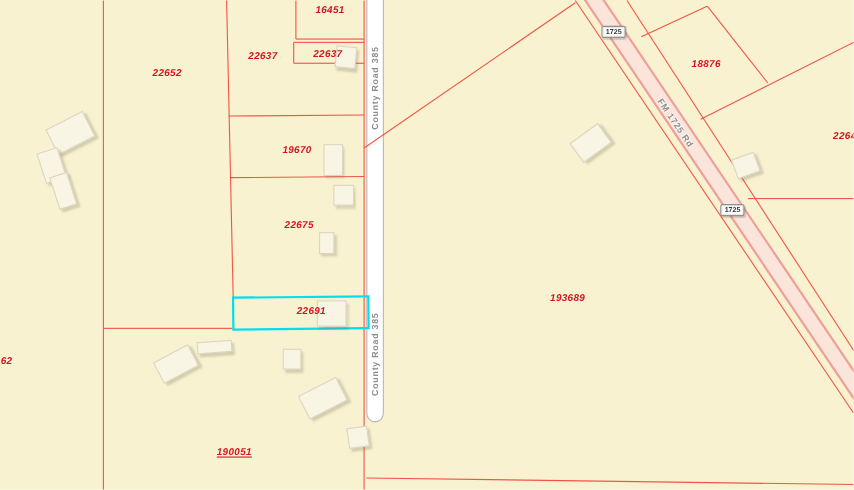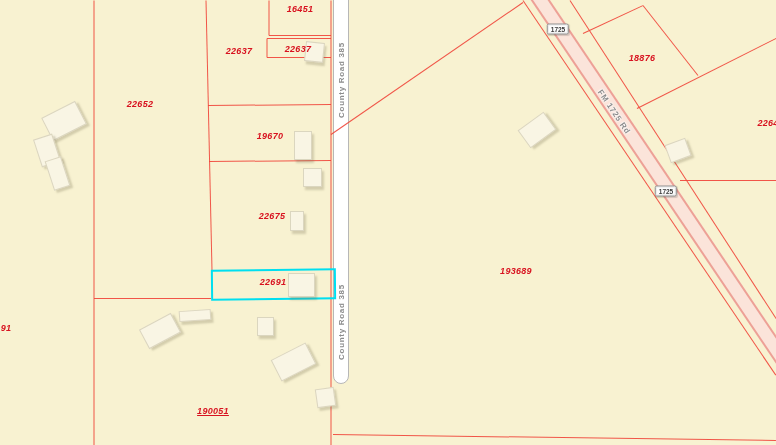--- a/index.html
+++ b/index.html
@@ -118,26 +118,26 @@
 
   <div class="layer" id="roadtext-layer">
       <div class="road-label" style="left: 341px; top: 80px; transform: translate(-50%, -50%) rotate(-90deg);">County Road 385</div>
       <div class="road-label" style="left: 341px; top: 322px; transform: translate(-50%, -50%) rotate(-90deg);">County Road 385</div>
       <div class="road-label" style="left: 614px; top: 112px; transform: translate(-50%, -50%) rotate(56deg);">FM 1725 Rd</div>
       <div class="shield" style="left: 558px; top: 29px; transform: translate(-50%, -50%);">1725</div>
       <div class="shield" style="left: 666px; top: 191px; transform: translate(-50%, -50%);">1725</div>
     </div>
 
   <div class="layer" id="labels-layer">
-      <div class="parcel-label" style="left: 140px; top: 66px; margin-top: 38px;">22652</div>
+      <div class="parcel-label" style="left: 152px; top: 66px;">22652</div>
       <div class="parcel-label" style="left: 239px; top: 51px;">22637</div>
       <div class="parcel-label" style="left: 300px; top: 9px;">16451</div>
       <div class="parcel-label" style="left: 298px; top: 49px;">22637</div>
       <div class="parcel-label" style="left: 270px; top: 136px;">19670</div>
-      <div class="parcel-label" style="left: 272px; top: 216px;">22675</div>
-      <div class="parcel-label" style="left: 273px; top: 282px;">22691</div>
+      <div class="parcel-label" style="left: 272px; top: 204px;">22675</div>
+      <div class="parcel-label" style="left: 283px; top: 282px;">22691</div>
       <div class="parcel-label" style="left: 213px; top: 411px; text-decoration: underline;">190051</div>
       <div class="parcel-label" style="left: 516px; top: 271px; font-style: italic;">193689</div>
       <div class="parcel-label" style="left: 642px; top: 58px;">18876</div>
       <div class="parcel-label" style="left: 768px; top: 123px;">2264</div>
-      <div class="parcel-label" style="left: 6px; top: 328px;">91</div>
+      <div class="parcel-label" style="left: 6px; top: 328px;">62</div>
     </div>
 </div>
 
 </body></html>

